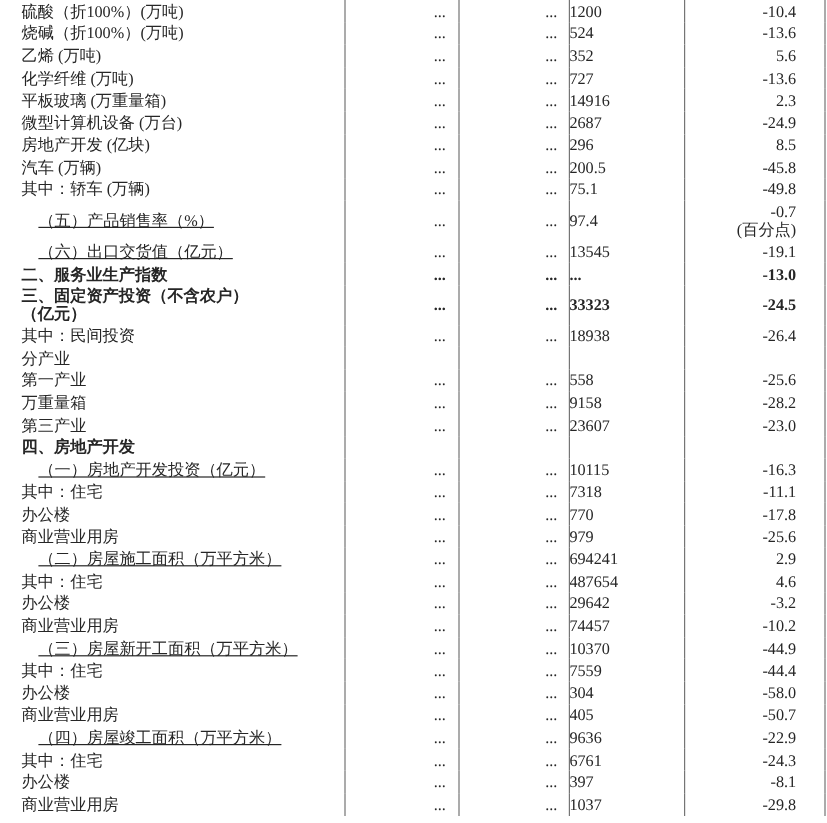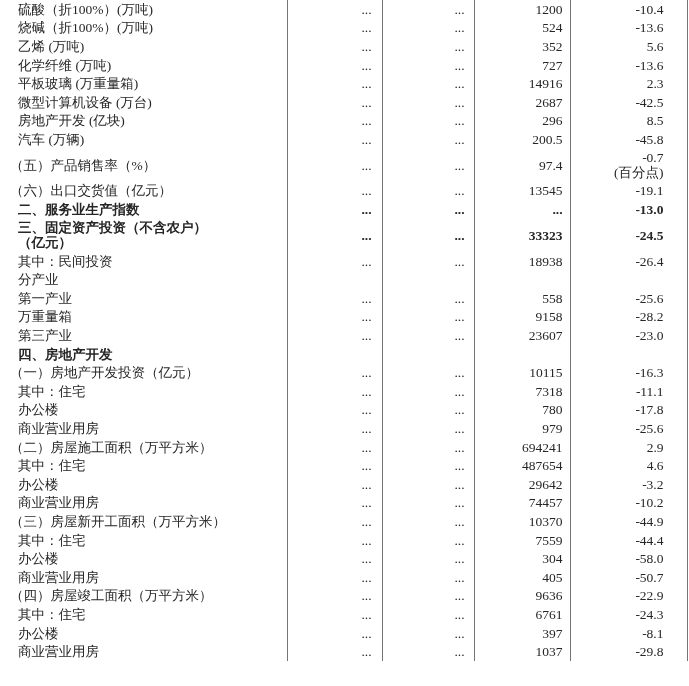--- a/index.html
+++ b/index.html
@@ -56,33 +56,32 @@
     text-align: right;
     padding-right: 10px;
   }
   td.c-d2 {
     border-right: 1px solid var(--line);
     text-align: right;
     padding-right: 9px;
   }
   td.c-val {
     border-right: 1px solid var(--line);
-    text-align: right;
     padding-right: 7px;
   }
   td.c-gro {
     border-right: 1px solid var(--line);
     text-align: right;
     padding-right: 23px;
   }
 
   
   tr.s-item   td.c-label { padding-left: 18px; }
   tr.s-sub    td.c-label { }
-  tr.s-paren  td.c-label { padding-left: 10px; }
+  tr.s-paren  td.c-label { padding-left: 32px; text-decoration: underline; }
   tr.s-section td.c-label { }
   tr.s-section td { font-weight: bold; }
 </style>
 </head>
 <body>
 
 <div class="page">
   <table class="report">
     <colgroup>
       <col class="col-label">
@@ -125,35 +124,42 @@
     <td class="c-d1">...</td>
     <td class="c-d2">...</td>
     <td class="c-val">14916</td>
     <td class="c-gro">2.3</td>
   </tr>
         <tr class="row s-item">
     <td class="c-label">微型计算机设备 (万台)</td>
     <td class="c-d1">...</td>
     <td class="c-d2">...</td>
     <td class="c-val">2687</td>
-    <td class="c-gro">-42.5</td>
+    <td class="c-gro">-24.9</td>
   </tr>
         <tr class="row s-item">
     <td class="c-label">房地产开发 (亿块)</td>
     <td class="c-d1">...</td>
     <td class="c-d2">...</td>
     <td class="c-val">296</td>
     <td class="c-gro">8.5</td>
   </tr>
         <tr class="row s-item">
     <td class="c-label">汽车 (万辆)</td>
     <td class="c-d1">...</td>
     <td class="c-d2">...</td>
     <td class="c-val">200.5</td>
     <td class="c-gro">-45.8</td>
+  </tr>
+        <tr class="row s-item">
+    <td class="c-label">其中：轿车 (万辆)</td>
+    <td class="c-d1">...</td>
+    <td class="c-d2">...</td>
+    <td class="c-val">75.1</td>
+    <td class="c-gro">-49.8</td>
   </tr>
         <tr class="row s-paren tall">
     <td class="c-label">（五）产品销售率（%）</td>
     <td class="c-d1">...</td>
     <td class="c-d2">...</td>
     <td class="c-val">97.4</td>
     <td class="c-gro">-0.7
 (百分点)</td>
   </tr>
         <tr class="row s-paren">
@@ -231,21 +237,21 @@
     <td class="c-label">其中：住宅</td>
     <td class="c-d1">...</td>
     <td class="c-d2">...</td>
     <td class="c-val">7318</td>
     <td class="c-gro">-11.1</td>
   </tr>
         <tr class="row s-sub">
     <td class="c-label">办公楼</td>
     <td class="c-d1">...</td>
     <td class="c-d2">...</td>
-    <td class="c-val">780</td>
+    <td class="c-val">770</td>
     <td class="c-gro">-17.8</td>
   </tr>
         <tr class="row s-sub">
     <td class="c-label">商业营业用房</td>
     <td class="c-d1">...</td>
     <td class="c-d2">...</td>
     <td class="c-val">979</td>
     <td class="c-gro">-25.6</td>
   </tr>
         <tr class="row s-paren">

